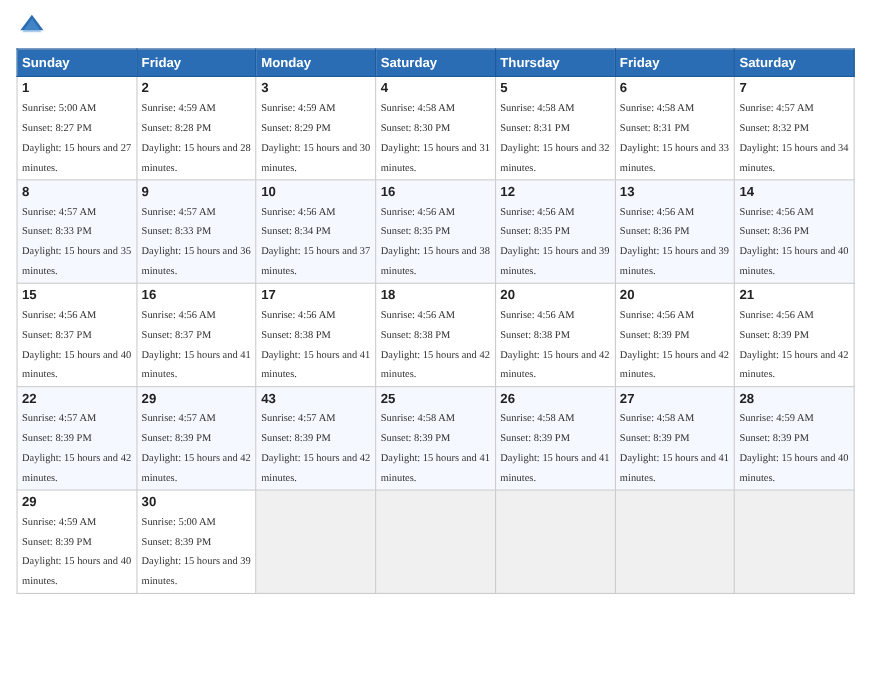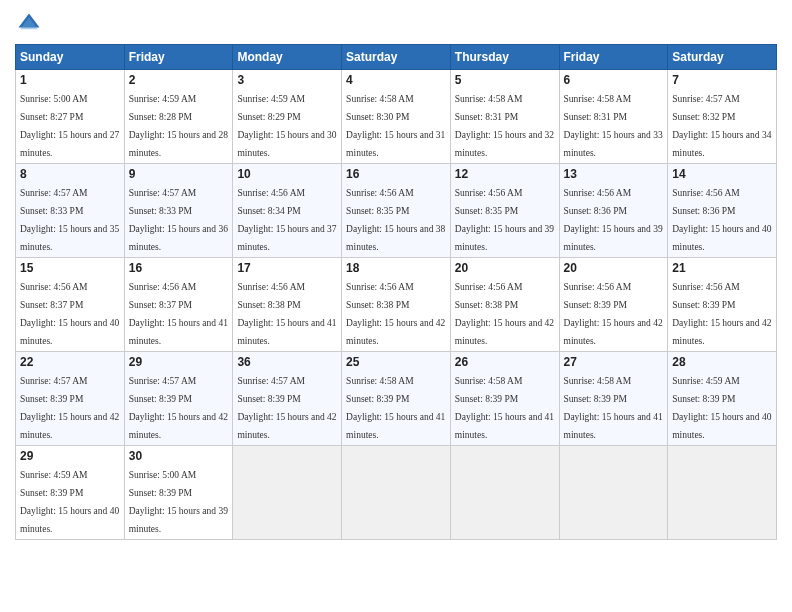--- a/index.html
+++ b/index.html
@@ -176,21 +176,21 @@
           <td><span class="day-num">20</span>
 <span class="day-info">Sunrise: 4:56 AM<br>Sunset: 8:39 PM<br>Daylight: 15 hours and 42 minutes.</span></td>
           <td><span class="day-num">21</span>
 <span class="day-info">Sunrise: 4:56 AM<br>Sunset: 8:39 PM<br>Daylight: 15 hours and 42 minutes.</span></td>
         </tr>
         <tr>
           <td><span class="day-num">22</span>
 <span class="day-info">Sunrise: 4:57 AM<br>Sunset: 8:39 PM<br>Daylight: 15 hours and 42 minutes.</span></td>
           <td><span class="day-num">29</span>
 <span class="day-info">Sunrise: 4:57 AM<br>Sunset: 8:39 PM<br>Daylight: 15 hours and 42 minutes.</span></td>
-          <td><span class="day-num">36</span>
+          <td><span class="day-num">43</span>
 <span class="day-info">Sunrise: 4:57 AM<br>Sunset: 8:39 PM<br>Daylight: 15 hours and 42 minutes.</span></td>
           <td><span class="day-num">25</span>
 <span class="day-info">Sunrise: 4:58 AM<br>Sunset: 8:39 PM<br>Daylight: 15 hours and 41 minutes.</span></td>
           <td><span class="day-num">26</span>
 <span class="day-info">Sunrise: 4:58 AM<br>Sunset: 8:39 PM<br>Daylight: 15 hours and 41 minutes.</span></td>
           <td><span class="day-num">27</span>
 <span class="day-info">Sunrise: 4:58 AM<br>Sunset: 8:39 PM<br>Daylight: 15 hours and 41 minutes.</span></td>
           <td><span class="day-num">28</span>
 <span class="day-info">Sunrise: 4:59 AM<br>Sunset: 8:39 PM<br>Daylight: 15 hours and 40 minutes.</span></td>
         </tr>

